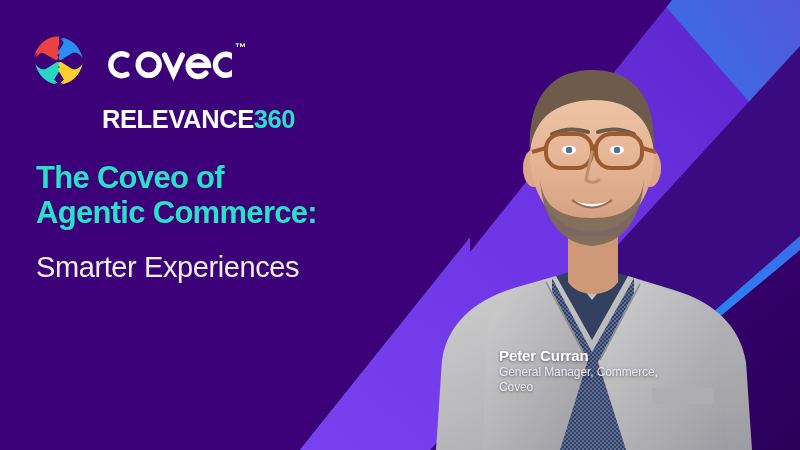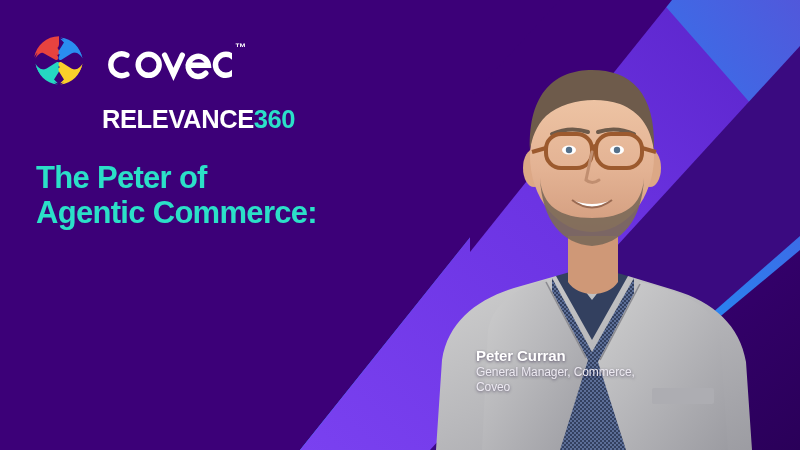--- a/index.html
+++ b/index.html
@@ -114,21 +114,21 @@
     width: 330px;
     height: 450px;
     z-index: 4;
     pointer-events: none;
   }
   #portrait-svg { display: block; width: 330px; height: 450px; }
 
   
   #speaker-block {
     position: absolute;
-    left: 476px;
+    left: 499px;
     top: 347px;
     z-index: 7;
     width: 230px;
   }
   #speaker-name {
     color: #ffffff;
     font-size: 15px;
     font-weight: 700;
     line-height: 1.22;
     letter-spacing: -0.1px;
@@ -323,25 +323,26 @@
       <div id="relevance-text">
         <span class="word-white">RELEVANCE</span><span class="word-teal">360</span>
       </div>
       <svg id="relevance-chevron" viewBox="0 0 40 40" xmlns="http://www.w3.org/2000/svg">
         <path d="M 6 5 L 22 5 L 35 20 L 22 35 L 6 35" fill="none" stroke="#2BE0C8" stroke-width="3.4" stroke-linejoin="round" stroke-linecap="round"></path>
       </svg>
     </div>
   </div>
 
   <div id="headline-block">
-    <div class="headline-line">The Peter of</div>
+    <div class="headline-line">The Coveo of</div>
     <div class="headline-line">Agentic Commerce:</div>
   </div>
 
   <div id="subheadline-block">
+    <div class="subheadline-line">Smarter Experiences</div>
   </div>
 
   <div id="speaker-block">
     <div id="speaker-name">Peter Curran</div>
     <div class="speaker-role-line">General Manager, Commerce,</div>
     <div class="speaker-role-line">Coveo</div>
   </div>
 
 </div>
 

